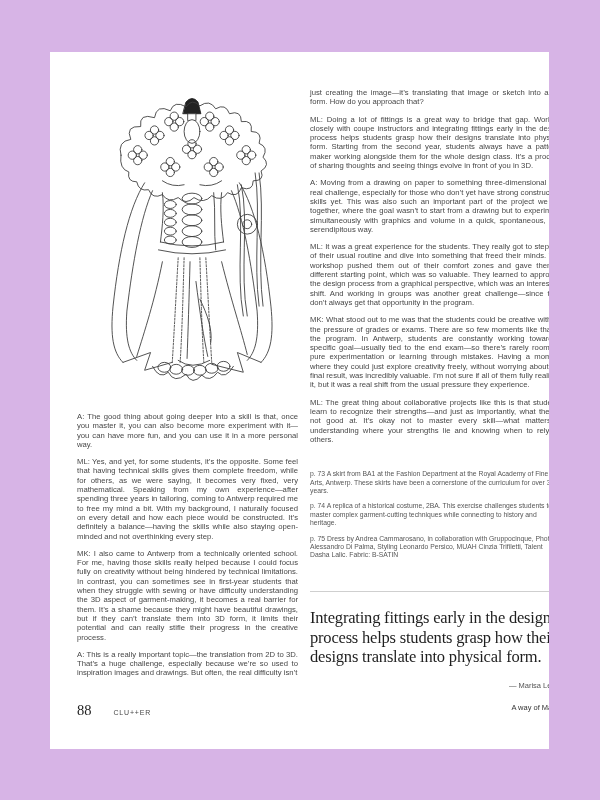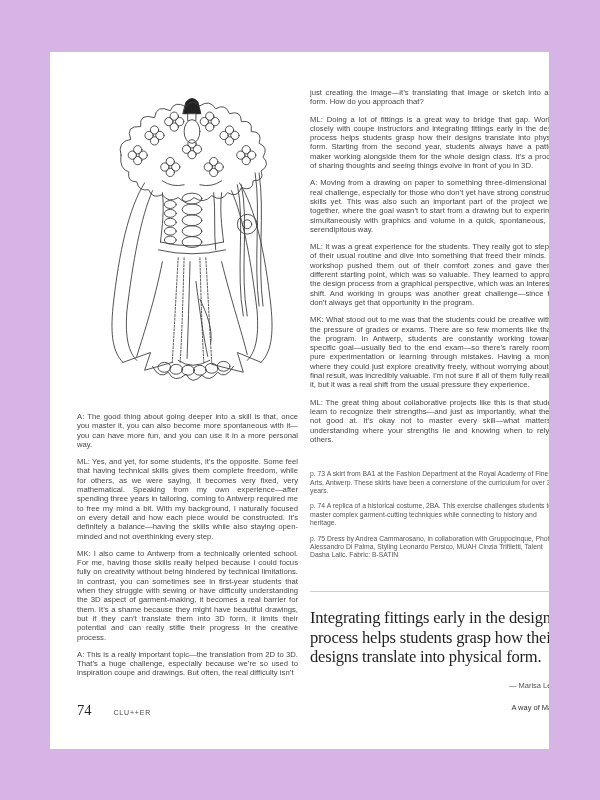--- a/index.html
+++ b/index.html
@@ -154,24 +154,24 @@
           <ellipse cx="96" cy="280" rx="6.5" ry="5"></ellipse>
           <ellipse cx="108" cy="280" rx="6.5" ry="5"></ellipse>
           <ellipse cx="120" cy="278" rx="6.5" ry="5"></ellipse>
           <ellipse cx="132" cy="276" rx="6.5" ry="5"></ellipse>
           <path d="M86,270 Q100,280 118,270"></path>
         </g>
       </svg>
     </div>
 
     <div class="col col-left">
-      <p>A: The good thing about going deeper into a skill is that, once you master it, you can also become more spontaneous with it—you can have more fun, and you can use it in a more personal way.</p>
+      <p>A: The good thing about going deeper into a skill is that, once you master it, you can also become more experiment with it—you can have more fun, and you can use it in a more personal way.</p>
       <p>ML: Yes, and yet, for some students, it’s the opposite. Some feel that having technical skills gives them complete freedom, while for others, as we were saying, it becomes very fixed, very mathematical. Speaking from my own experience—after spending three years in tailoring, coming to Antwerp required me to free my mind a bit. With my background, I naturally focused on every detail and how each piece would be constructed. It’s definitely a balance—having the skills while also staying open-minded and not overthinking every step.</p>
       <p>MK: I also came to Antwerp from a technically oriented school. For me, having those skills really helped because I could focus fully on creativity without being hindered by technical limitations. In contrast, you can sometimes see in first-year students that when they struggle with sewing or have difficulty understanding the 3D aspect of garment-making, it becomes a real barrier for them. It’s a shame because they might have beautiful drawings, but if they can’t translate them into 3D form, it limits their potential and can really stifle their progress in the creative process.</p>
-      <p>A: This is a really important topic—the translation from 2D to 3D. That’s a huge challenge, especially because we’re so used to inspiration coupe and drawings. But often, the real difficulty isn’t</p>
+      <p>A: This is a really important topic—the translation from 2D to 3D. That’s a huge challenge, especially because we’re so used to inspiration images and drawings. But often, the real difficulty isn’t</p>
     </div>
 
     <div class="col col-right">
       <p>just creating the image—it’s translating that image or sketch into a 3D form. How do you approach that?</p>
       <p>ML: Doing a lot of fittings is a great way to bridge that gap. Working closely with coupe instructors and integrating fittings early in the design process helps students grasp how their designs translate into physical form. Starting from the second year, students always have a pattern-maker working alongside them for the whole design class. It’s a process of sharing thoughts and seeing things evolve in front of you in 3D.</p>
       <p>A: Moving from a drawing on paper to something three-dimensional is a real challenge, especially for those who don’t yet have strong construction skills yet. This was also such an important part of the project we did together, where the goal wasn’t to start from a drawing but to experiment simultaneously with graphics and volume in a quick, spontaneous, and serendipitous way.</p>
       <p>ML: It was a great experience for the students. They really got to step out of their usual routine and dive into something that freed their minds. The workshop pushed them out of their comfort zones and gave them a different starting point, which was so valuable. They learned to approach the design process from a graphical perspective, which was an interesting shift. And working in groups was another great challenge—since they don’t always get that opportunity in the program.</p>
       <p>MK: What stood out to me was that the students could be creative without the pressure of grades or exams. There are so few moments like that in the program. In Antwerp, students are constantly working toward a specific goal—usually tied to the end exam—so there’s rarely room for pure experimentation or learning through mistakes. Having a moment where they could just explore creativity freely, without worrying about the final result, was incredibly valuable. I’m not sure if all of them fully realized it, but it was a real shift from the usual pressure they experience.</p>
       <p>ML: The great thing about collaborative projects like this is that students learn to recognize their strengths—and just as importantly, what they’re not good at. It’s okay not to master every skill—what matters is understanding where your strengths lie and knowing when to rely on others.</p>
       <div class="footnotes">
@@ -183,18 +183,18 @@
 
     <div class="divider"></div>
 
     <div class="quote-block">
       <p class="quote-text">Integrating fittings early in the design process helps students grasp how their designs translate into physical form.</p>
       <p class="quote-attto">— Marisa Leipert</p>
       <p class="section-label">A way of Making</p>
     </div>
 
     <div class="footer-left">
-      <span class="page-number">74</span>
+      <span class="page-number">88</span>
       <span class="publication-name">CLU++ER</span>
     </div>
 
   </div>
 </div>
 
 </body></html>

